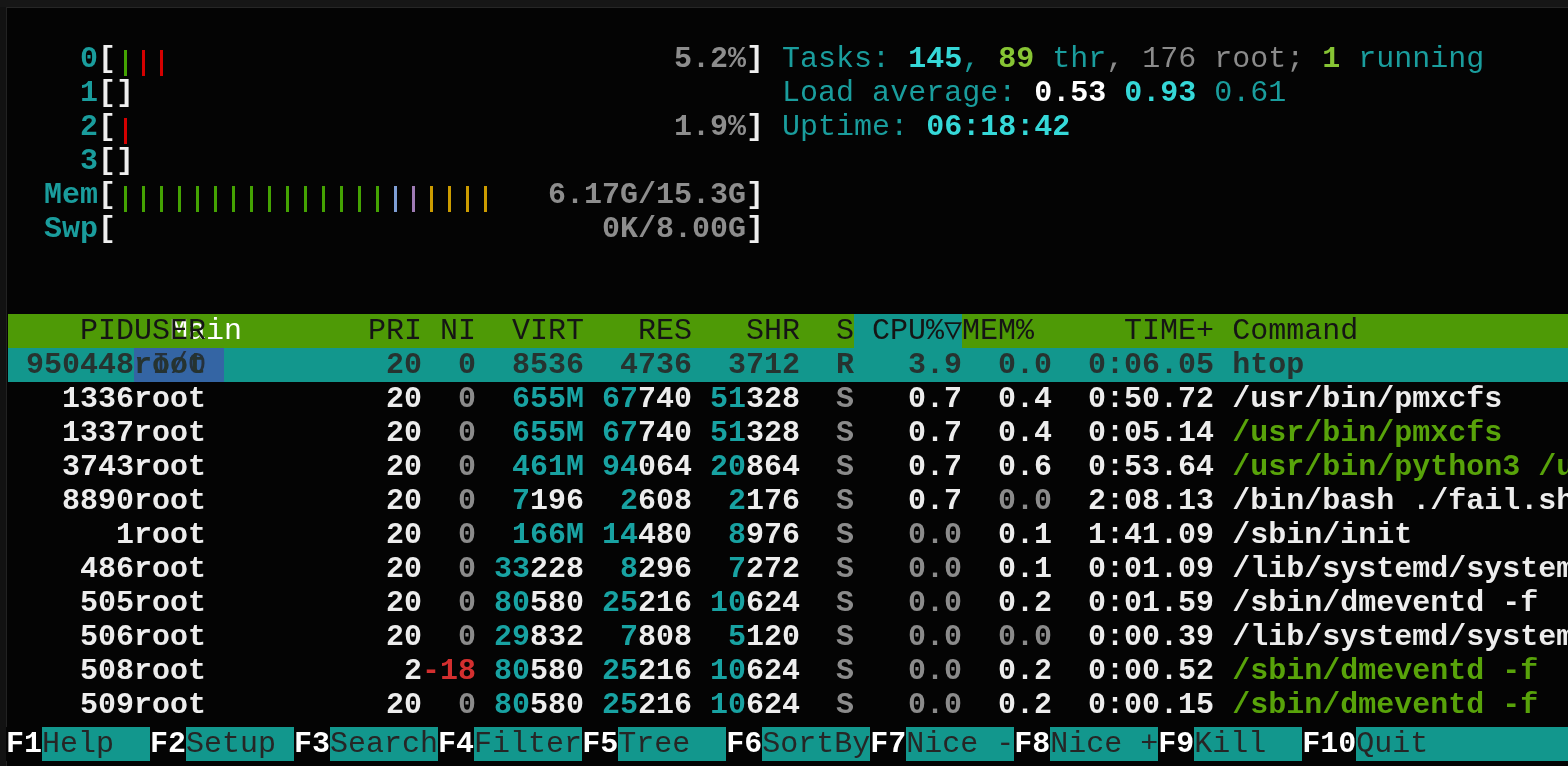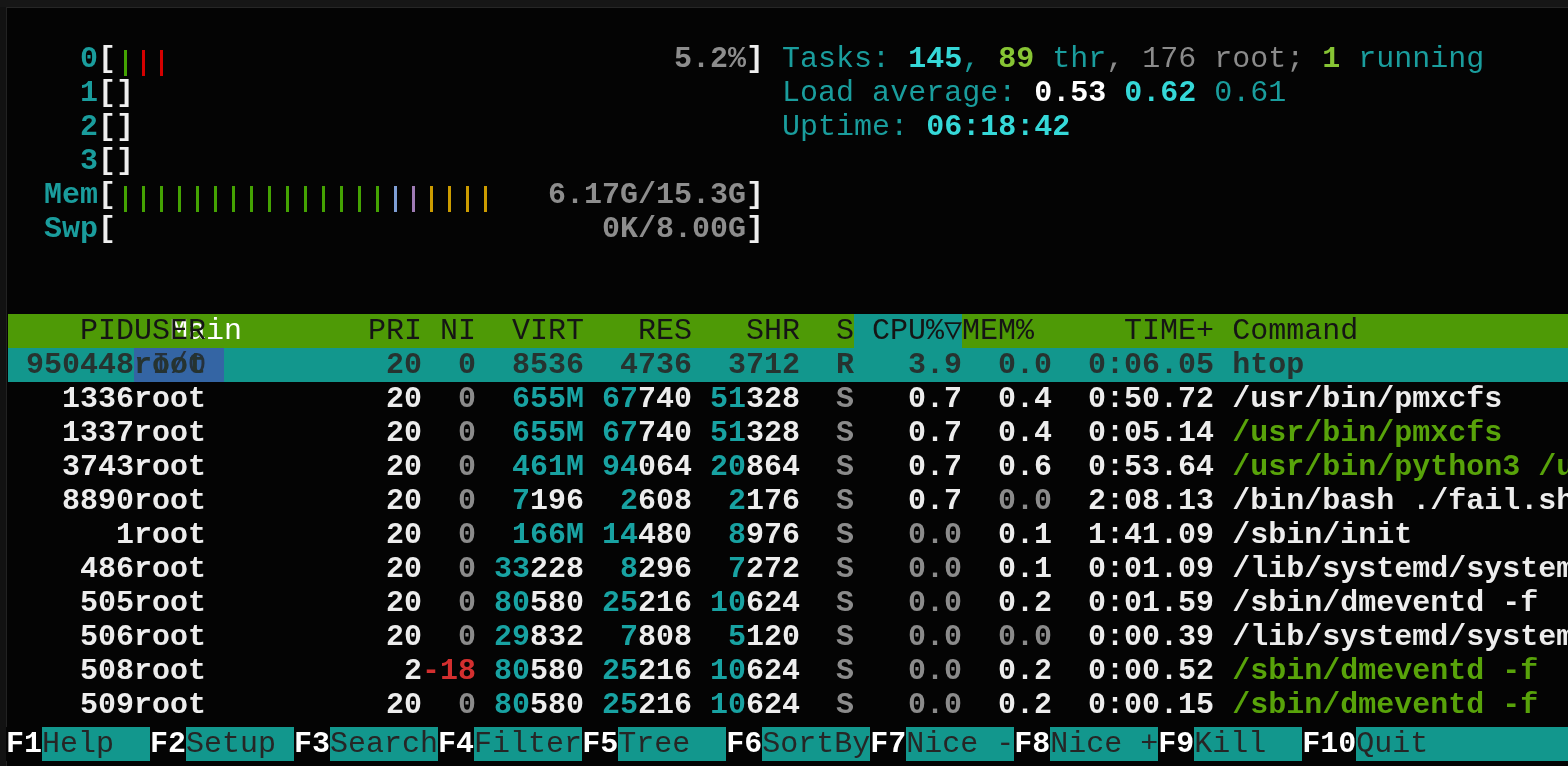--- a/index.html
+++ b/index.html
@@ -69,28 +69,28 @@
 <div class="terminal">
   <div class="chrome-top"></div>
   <div class="chrome-left"></div>
 
   <div class="content">
 
     <div class="header-area">
       <div class="meters">
           <div class="meter-row"><span class="m-label">0</span><span class="m-br">[</span><span class="m-body"><span class="barcell"><span class="bar green"></span></span><span class="barcell"><span class="bar red"></span></span><span class="barcell"><span class="bar red"></span></span><span class="m-val">5.2%</span></span><span class="m-br">]</span></div>
           <div class="meter-row"><span class="m-label">1</span><span class="m-br">[</span><span class="m-br">]</span></div>
-          <div class="meter-row"><span class="m-label">2</span><span class="m-br">[</span><span class="m-br">]</span></div>
+          <div class="meter-row"><span class="m-label">2</span><span class="m-br">[</span><span class="m-body"><span class="barcell"><span class="bar red"></span></span><span class="m-val">1.9%</span></span><span class="m-br">]</span></div>
           <div class="meter-row"><span class="m-label">3</span><span class="m-br">[</span><span class="m-br">]</span></div>
           <div class="meter-row"><span class="m-label">Mem</span><span class="m-br">[</span><span class="m-body"><span class="barcell"><span class="bar green"></span></span><span class="barcell"><span class="bar green"></span></span><span class="barcell"><span class="bar green"></span></span><span class="barcell"><span class="bar green"></span></span><span class="barcell"><span class="bar green"></span></span><span class="barcell"><span class="bar green"></span></span><span class="barcell"><span class="bar green"></span></span><span class="barcell"><span class="bar green"></span></span><span class="barcell"><span class="bar green"></span></span><span class="barcell"><span class="bar green"></span></span><span class="barcell"><span class="bar green"></span></span><span class="barcell"><span class="bar green"></span></span><span class="barcell"><span class="bar green"></span></span><span class="barcell"><span class="bar green"></span></span><span class="barcell"><span class="bar green"></span></span><span class="barcell"><span class="bar blue"></span></span><span class="barcell"><span class="bar purple"></span></span><span class="barcell"><span class="bar yellow"></span></span><span class="barcell"><span class="bar yellow"></span></span><span class="barcell"><span class="bar yellow"></span></span><span class="barcell"><span class="bar yellow"></span></span><span class="m-val">6.17G/15.3G</span></span><span class="m-br">]</span></div>
           <div class="meter-row"><span class="m-label">Swp</span><span class="m-br">[</span><span class="m-body"><span class="m-val">0K/8.00G</span></span><span class="m-br">]</span></div>
         </div>
       <div class="stats">
         <div class="stat-line"><span class="c-t">Tasks: </span><span class="c-bc">145</span><span class="c-t">, </span><span class="c-bg">89</span><span class="c-t"> thr</span><span class="c-g">, </span><span class="c-g">176</span><span class="c-g"> root</span><span class="c-g">; </span><span class="c-bg">1</span><span class="c-t"> running</span></div>
-        <div class="stat-line"><span class="c-t">Load average: </span><span class="c-bw">0.53</span><span class="c-t"> </span><span class="c-bc">0.62</span><span class="c-t"> </span><span class="c-t">0.61</span></div>
+        <div class="stat-line"><span class="c-t">Load average: </span><span class="c-bw">0.53</span><span class="c-t"> </span><span class="c-bc">0.93</span><span class="c-t"> </span><span class="c-t">0.61</span></div>
         <div class="stat-line"><span class="c-t">Uptime: </span><span class="c-bc">06:18:42</span></div>
       </div>
     </div>
 
     <div class="tabs-row">
       <span class="tab tab-main">Main</span>
       <span class="tab tab-io">I/O</span>
     </div>
 
     <div class="thead"><div class="cell" style="width: 7ch; text-align: right;">PID</div><div class="cell" style="width: 10ch; text-align: left;">USER</div><div class="cell" style="width: 6ch; text-align: right;">PRI</div><div class="cell" style="width: 3ch; text-align: right;">NI</div><div class="cell" style="width: 6ch; text-align: right;">VIRT</div><div class="cell" style="width: 6ch; text-align: right;">RES</div><div class="cell" style="width: 6ch; text-align: right;">SHR</div><div class="cell" style="width: 3ch; text-align: right;">S</div><div class="cell sorted" style="width: 6ch; text-align: right;">CPU%▽</div><div class="cell" style="width: 5ch; text-align: left;">MEM%</div><div class="cell" style="width: 9ch; text-align: right;">TIME+</div><div class="cell cmd" style="text-align: left;">Command</div></div>

